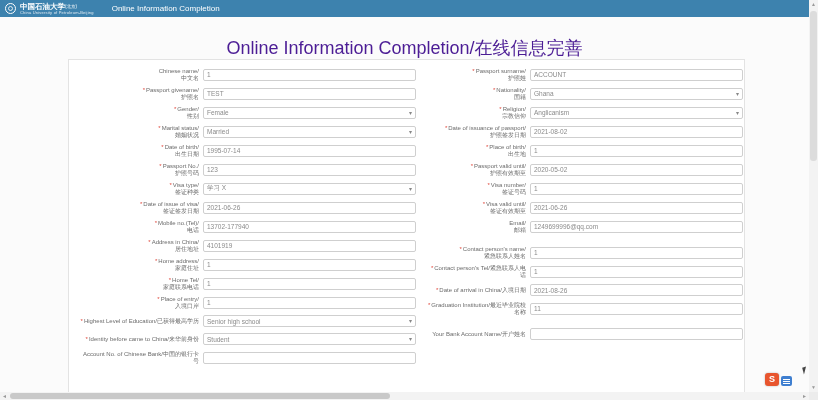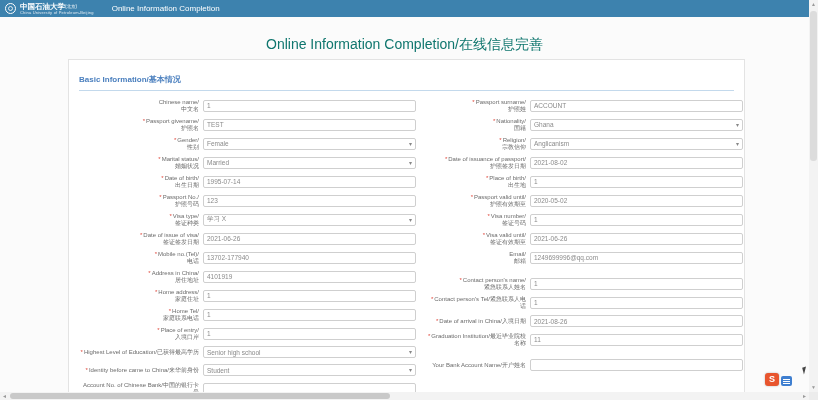--- a/index.html
+++ b/index.html
@@ -14,21 +14,21 @@
   .emblem::after { content:""; position:absolute; left:2px; top:2px; right:2px; bottom:2px;
     border:1px solid rgba(255,255,255,.8); border-radius:50%; }
   .logoblock { margin-left:4px; line-height:6px; }
   .logo-cn { font-family:"DejaVu Serif", serif; font-weight:bold; font-size:7.5px; }
   .logo-branch { font-size:4.5px; vertical-align:1px; }
   .logo-en { font-size:4px; color:rgba(255,255,255,.85); letter-spacing:.2px; }
   .app-title { font-size:8px; margin-left:18px; }
 
   
   .page-title { position:absolute; top:36px; left:0; width:809px; text-align:center;
-    font-size:14px; color:#0f766e; }
+    font-size:18px; color:#4c1d95; }
 
   
   .panel { position:absolute; left:68px; top:59px; width:677px; height:500px;
     background:#fff; border:1px solid #e3e3e3; }
   .section-head { margin:8px 10px 0 10px; padding-bottom:4px;
     border-bottom:1px solid #c3d9ec; }
   .section-title { color:#4a7fbe; font-size:8px; font-weight:bold; }
 
   
   .form-grid { display:flex; padding:8px 0 0 8px; }
@@ -87,23 +87,20 @@
       <span class="logo-cn">中国石油大学</span><span class="logo-branch">(北京)</span>
     </div>
     <div class="logo-en">China University of Petroleum-Beijing</div>
   </div>
   <div class="app-title">Online Information Completion</div>
 </div>
 
 <div class="page-title">Online Information Completion/在线信息完善</div>
 
 <div class="panel">
-  <div class="section-head">
-    <span class="section-title">Basic Information/基本情况</span>
-  </div>
   <div class="form-grid">
     <div class="col col-left" id="col-left">
         <div class="row">
     <div class="label"><span class="l1">Chinese name/</span><br class="br"><span class="l2">中文名</span></div>
     <div class="control">
             <div class="input">
               <span>1</span>
             </div>
           </div>
   </div>

